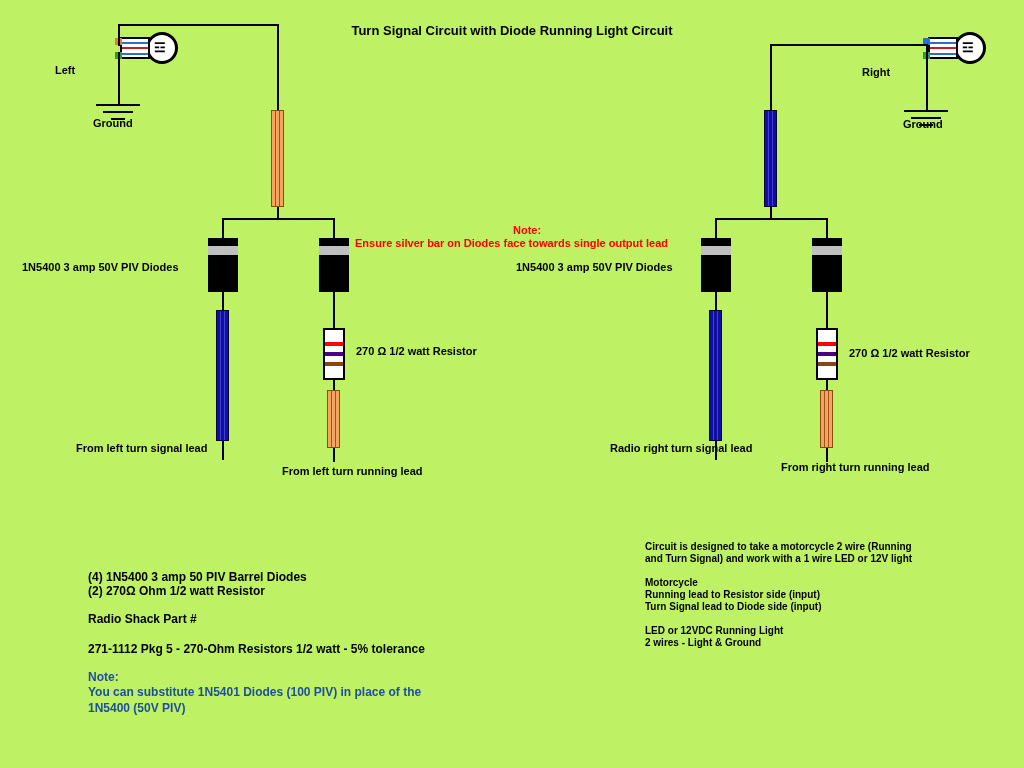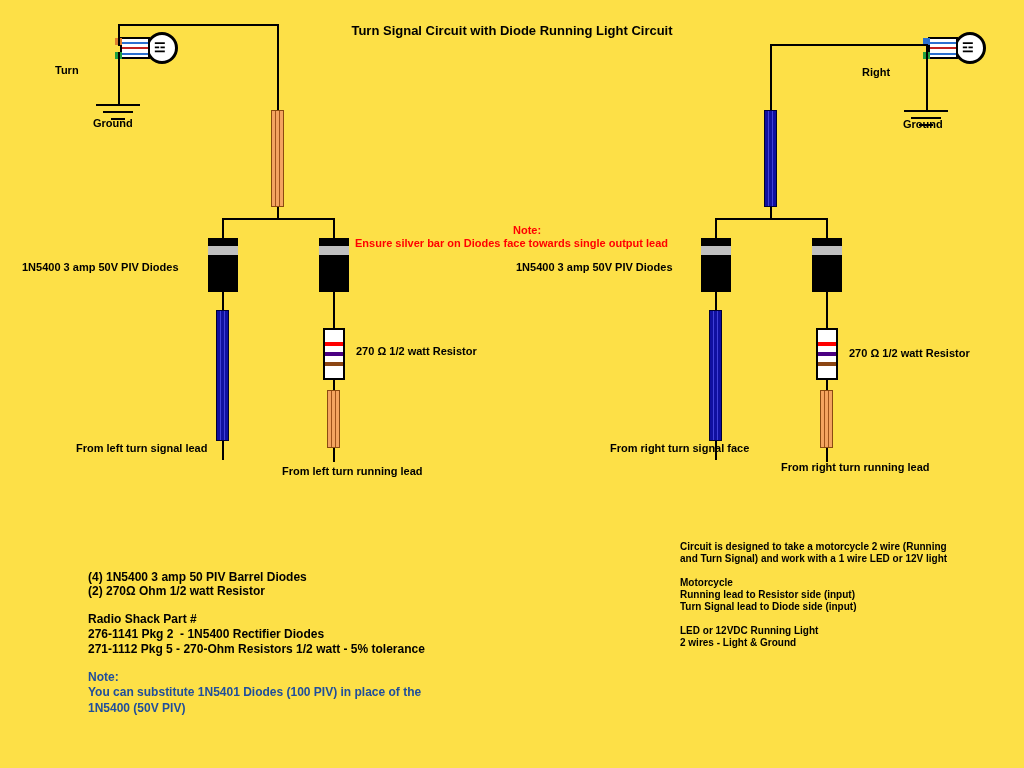--- a/index.html
+++ b/index.html
@@ -8,21 +8,21 @@
     background: #ffffff;
   }
   body {
     font-family: "Liberation Sans", sans-serif;
     -webkit-font-smoothing: antialiased;
   }
   #canvas {
     position: relative;
     width: 1024px;
     height: 768px;
-    background: #fde047;
+    background: #bef264;
     overflow: hidden;
   }
 
   
   .wire-h {
     position: absolute;
     background: #000000;
     height: 2px;
   }
   .wire-v {
@@ -44,21 +44,21 @@
     font-size: 13px;
     text-align: center;
     width: 100%;
     left: 0;
   }
   .lbl-11 { font-size: 11px; }
   .note-red { color: #ff0000; font-size: 11px; }
   .note-blue { color: #1f4e9c; font-size: 12px; }
   .parts-title { font-size: 17px; }
   .parts-body { font-size: 12px; }
-  .info-body { font-size: 10px; margin-left: 35px; }
+  .info-body { font-size: 10px; }
 
   
   .bulb { position: absolute; width: 72px; height: 40px; }
   .bulb-glass {
     position: absolute;
     left: 36px; top: 2px;
     width: 32px; height: 32px;
     border: 3px solid #000000;
     border-radius: 50%;
     background: #ffffff;
@@ -165,21 +165,21 @@
   </div>
 
   <div class="wire-v" style="left:118px; top:24px; height:22px;"></div>
   <div class="wire-h" style="left:118px; top:24px; width:160px;"></div>
 
   <div class="wire-v" style="left:118px; top:52px; height:52px;"></div>
   <div class="gnd-1" style="left:96px; top:104px;"></div>
   <div class="gnd-2" style="left:103px; top:111px;"></div>
   <div class="gnd-3" style="left:111px; top:118px;"></div>
 
-  <div class="txt lbl-11" style="left:55px; top:64px;">Turn</div>
+  <div class="txt lbl-11" style="left:55px; top:64px;">Left</div>
   <div class="txt lbl-11" style="left:93px; top:117px;">Ground</div>
 
   <div class="wire-v" style="left:277px; top:24px; height:196px;"></div>
   <div class="sleeve sleeve-orange" style="left:271px; top:110px; width:13px; height:97px;"></div>
 
   <div class="wire-h" style="left:222px; top:218px; width:112px;"></div>
   <div class="wire-v" style="left:222px; top:218px; height:20px;"></div>
   <div class="wire-v" style="left:333px; top:218px; height:20px;"></div>
 
   <div class="diode" style="left:208px; top:238px;">
@@ -254,29 +254,28 @@
 
   <div class="resistor" style="left:816px; top:328px;">
     <div class="res-band" style="top:12px; background:#ff0000;"></div>
     <div class="res-band" style="top:22px; background:#4b0082;"></div>
     <div class="res-band" style="top:32px; background:#8b4513;"></div>
   </div>
   <div class="sleeve sleeve-orange" style="left:820px; top:390px; width:13px; height:58px;"></div>
 
   <div class="txt lbl-11" style="left:516px; top:261px;">1N5400 3 amp 50V PIV Diodes</div>
   <div class="txt lbl-11" style="left:849px; top:347px;">270 Ω 1/2 watt Resistor</div>
-  <div class="txt lbl-11" style="left:610px; top:442px;">From right turn signal face</div>
+  <div class="txt lbl-11" style="left:610px; top:442px;">Radio right turn signal lead</div>
   <div class="txt lbl-11" style="left:781px; top:461px;">From right turn running lead</div>
 
 
   <div class="txt parts-body" style="left:88px; top:571px;">(4) 1N5400 3 amp 50 PIV Barrel Diodes</div>
   <div class="txt parts-body" style="left:88px; top:585px;">(2) 270Ω Ohm 1/2 watt Resistor</div>
 
   <div class="txt parts-body" style="left:88px; top:613px;">Radio Shack Part #</div>
-  <div class="txt parts-body" style="left:88px; top:628px;">276-1141 Pkg 2  - 1N5400 Rectifier Diodes</div>
   <div class="txt parts-body" style="left:88px; top:643px;">271-1112 Pkg 5 - 270-Ohm Resistors 1/2 watt - 5% tolerance</div>
 
   <div class="txt note-blue" style="left:88px; top:671px;">Note:</div>
   <div class="txt note-blue" style="left:88px; top:686px;">You can substitute 1N5401 Diodes (100 PIV) in place of the</div>
   <div class="txt note-blue" style="left:88px; top:702px;">1N5400 (50V PIV)</div>
 
   <div class="txt info-body" style="left:645px; top:541px;">Circuit is designed to take a motorcycle 2 wire (Running</div>
   <div class="txt info-body" style="left:645px; top:553px;">and Turn Signal) and work with a 1 wire LED or 12V light</div>
 
   <div class="txt info-body" style="left:645px; top:577px;">Motorcycle</div>

